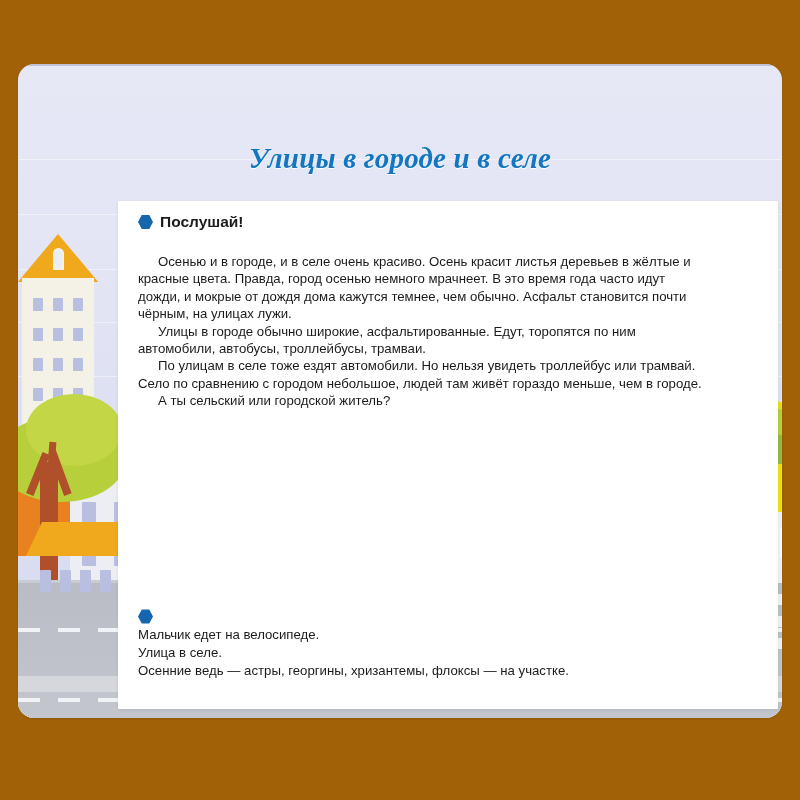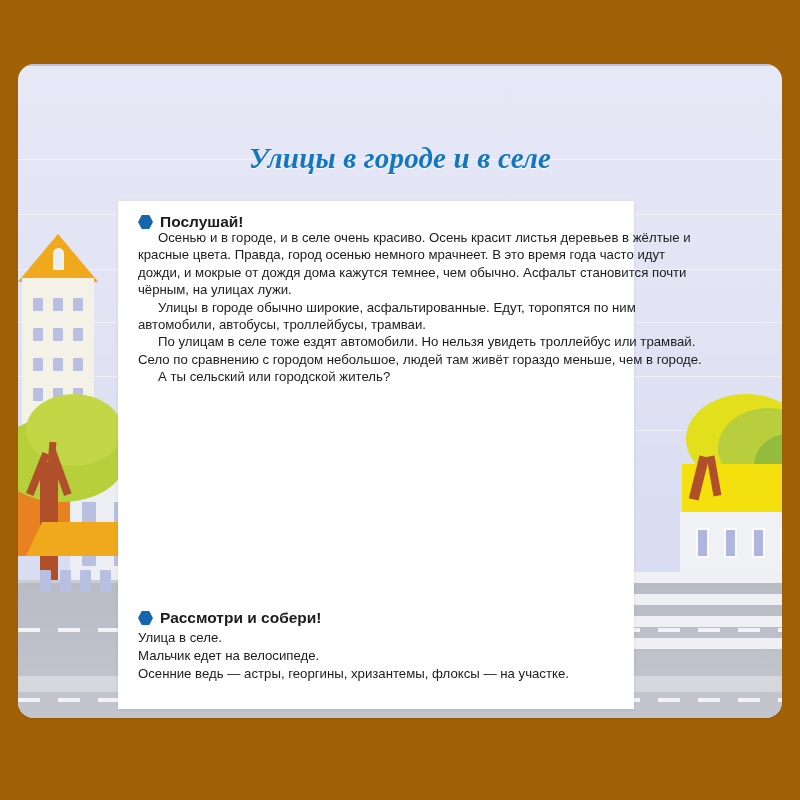--- a/index.html
+++ b/index.html
@@ -54,21 +54,21 @@
   .win{ position:absolute; background:#b9bfe0; border-radius:1px; }
   .win.tall{ background:#aeb6de; }
   .door{ position:absolute; background:#a9acb3; border-radius:10px 10px 0 0; }
 
   
   .trunk{ position:absolute; background:#b0502a; }
   .crown{ position:absolute; border-radius:50%; }
 
   
   .card{
-    position:absolute; left:100px; top:137px; width:516px; height:508px;
+    position:absolute; left:100px; top:137px; width:660px; height:508px;
     background:#ffffff;
     box-shadow:0 1px 3px rgba(40,40,60,.10);
   }
 
   .title{
     position:absolute; left:0; top:78px; width:100%;
     text-align:center;
     font-family:"Liberation Serif", serif;
     font-style:italic; font-weight:bold;
     font-size:29px; letter-spacing:.2px;
@@ -84,21 +84,21 @@
   .hexbullet{
     width:15px; height:15px; flex:0 0 15px; background:#1666ae;
     clip-path:polygon(25% 4%,75% 4%,100% 50%,75% 96%,25% 96%,0% 50%);
   }
   .para{
     font-size:13.2px; line-height:17.4px; color:#1b1b1b;
     text-indent:20px; text-align:left;
   }
   .sec2{ position:absolute; left:20px; top:408px; width:565px; }
   .line{ font-size:13.2px; line-height:18.2px; color:#1b1b1b; }
-  .body-text{ position:absolute; left:20px; top:28px; width:566px; }
+  .body-text{ position:absolute; left:20px; top:52px; width:566px; }
 </style>
 </head>
 <body>
 
 <div id="stage">
 
   <div class="page">
     <div class="page-topline"></div>
 
     <div class="sky-bands">
@@ -239,22 +239,21 @@
       <div class="body-text">
         <p class="para">Осенью и в городе, и в селе очень красиво. Осень красит листья деревьев в жёлтые и красные цвета. Правда, город осенью немного мрачнеет. В это время года часто идут дожди, и мокрые от дождя дома кажутся темнее, чем обычно. Асфальт становится почти чёрным, на улицах лужи.</p>
         <p class="para">Улицы в городе обычно широкие, асфальтированные. Едут, торопятся по ним автомобили, автобусы, троллейбусы, трамваи.</p>
         <p class="para">По улицам в селе тоже ездят автомобили. Но нельзя увидеть троллейбус или трамвай. Село по сравнению с городом небольшое, людей там живёт гораздо меньше, чем в городе.</p>
         <p class="para">А ты сельский или городской житель?</p>
       </div>
 
       <div class="sec2">
         <div class="sec-head">
           <span class="hexbullet"></span>
-          <span>Рассмотри и собери!</span>
         </div>
+        <div class="line">Мальчик едет на велосипеде.</div>
         <div class="line">Улица в селе.</div>
-        <div class="line">Мальчик едет на велосипеде.</div>
         <div class="line">Осенние ведь — астры, георгины, хризантемы, флоксы — на участке.</div>
       </div>
     </div>
 
   </div>
 </div>
 
 </body></html>

